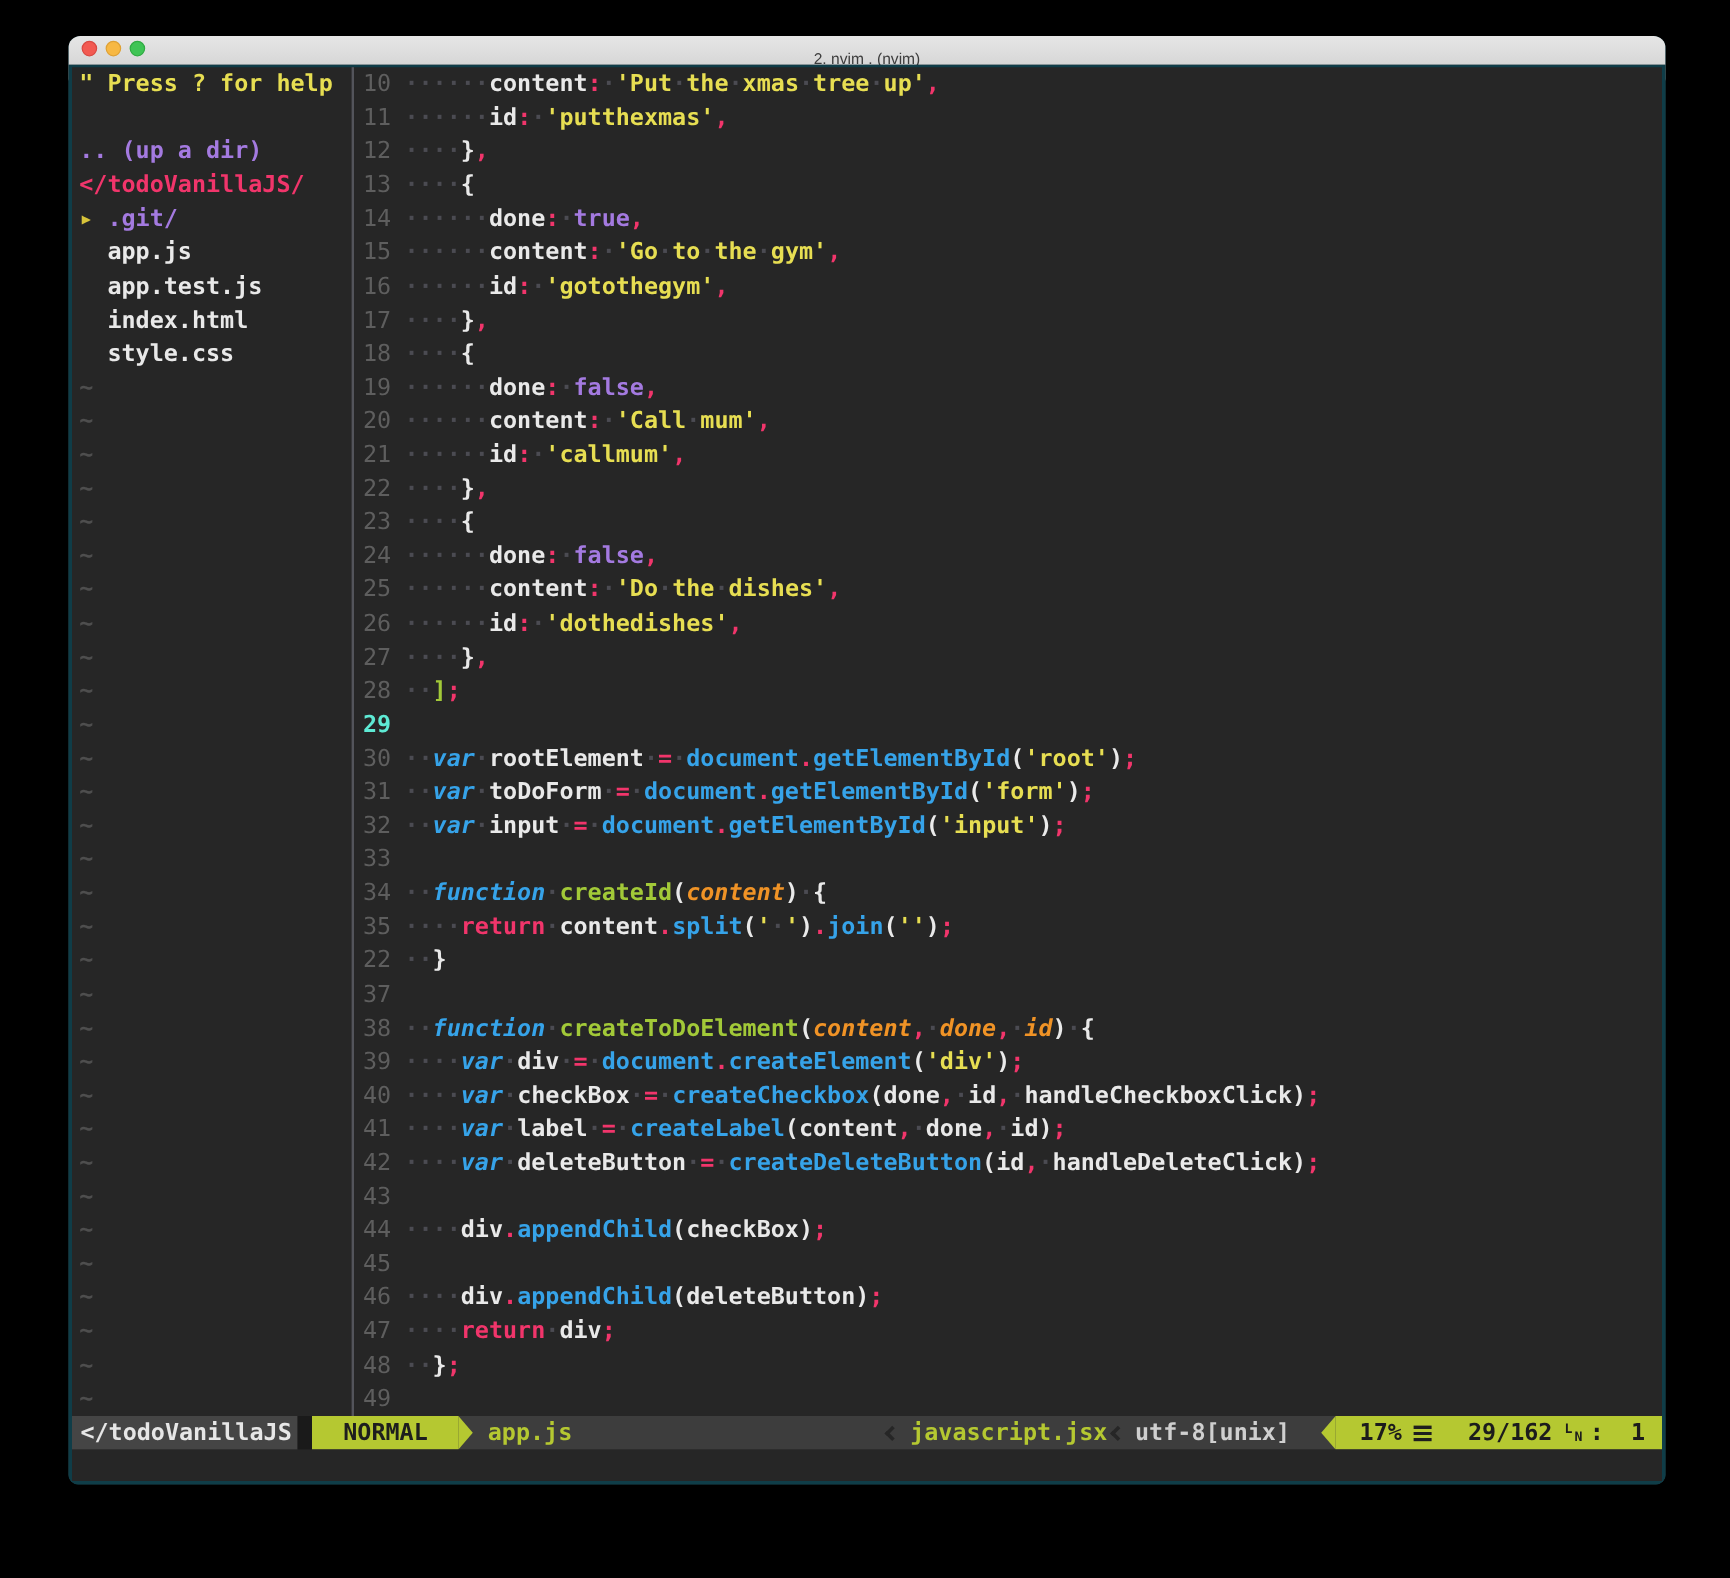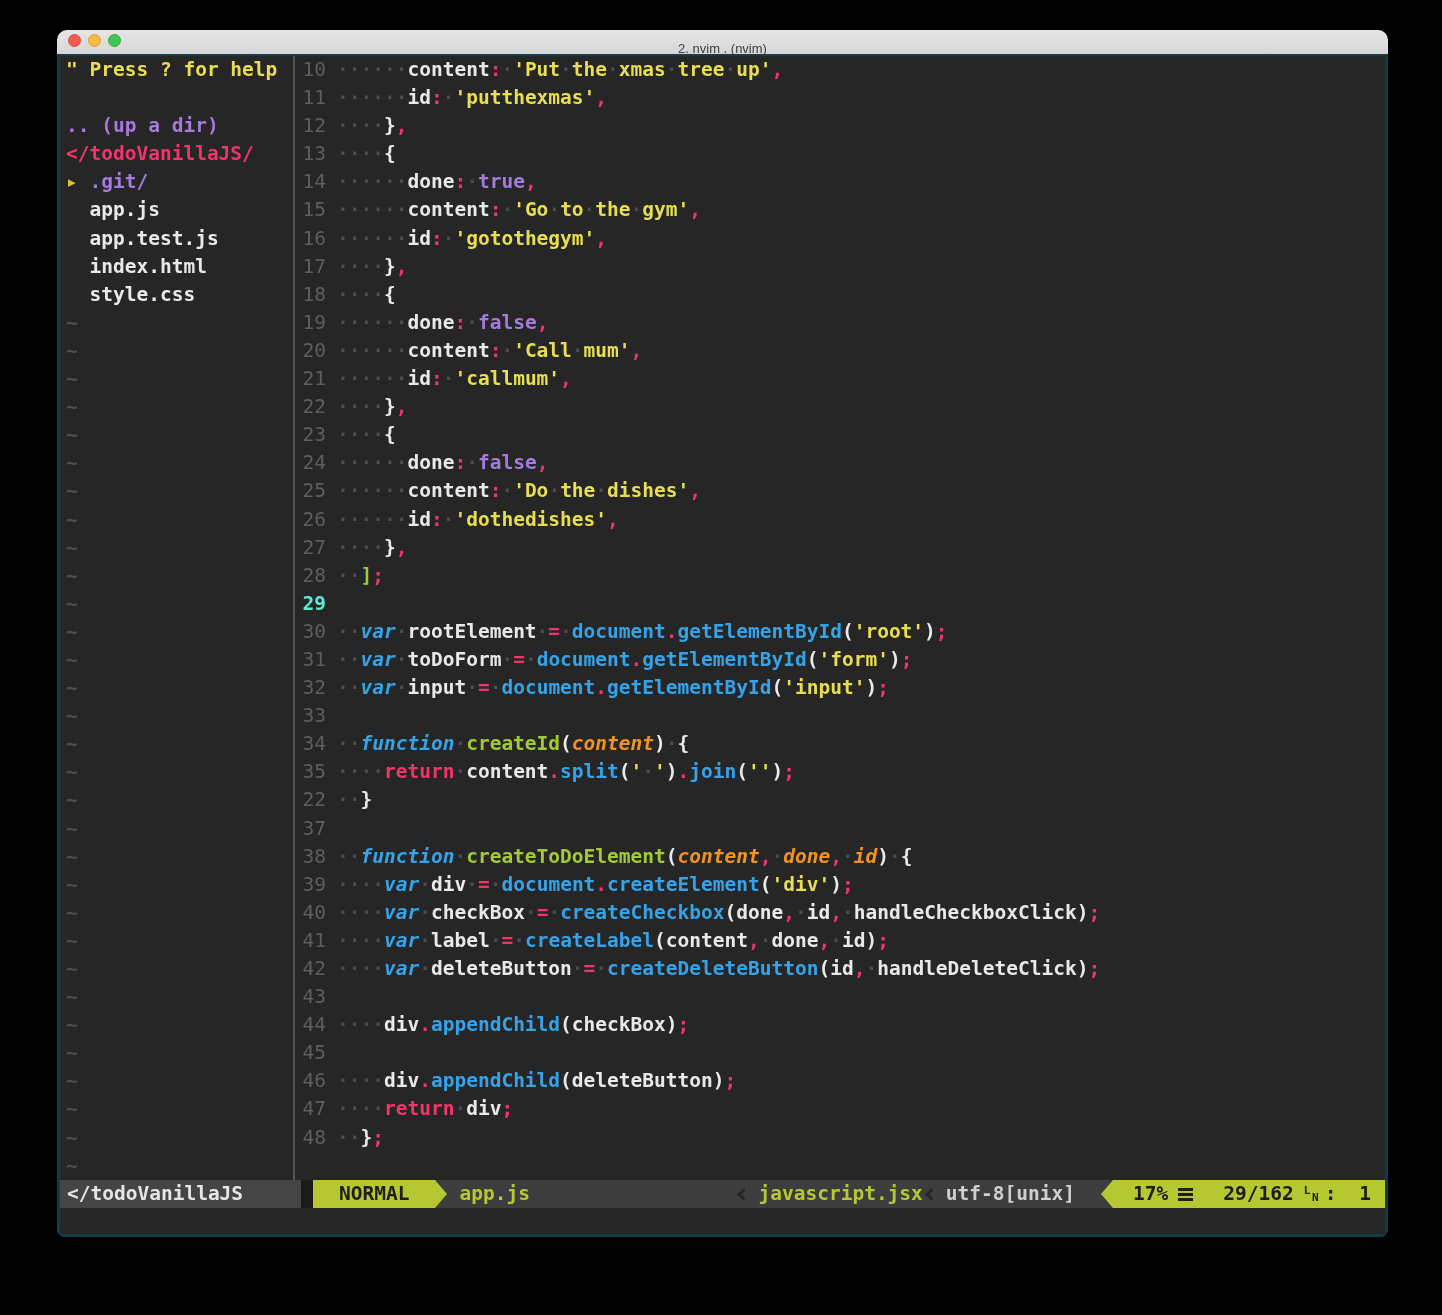--- a/index.html
+++ b/index.html
@@ -78,21 +78,21 @@
   .fn{color:var(--green);}
   .st{color:var(--yellow);}
   .op{color:var(--pink);}
   .bo{color:var(--purple);}
   .pa{color:var(--orange); font-style:italic;}
   .br{color:var(--green);}
   .ws{color:var(--ws);}
 
   
   .statusrow{height:var(--rh); flex:none; display:flex; line-height:var(--rh);}
-  .nerd-status{width:241px; flex:none; background:#454545; color:#e6e6e6; padding-left:7px; white-space:pre;}
+  .nerd-status{width:188px; flex:none; background:#454545; color:#e6e6e6; padding-left:7px; white-space:pre;}
   .status-gap{width:12px; flex:none; background:#1a1a1a;}
   .airline{flex:1; background:var(--barbg); display:flex; align-items:stretch; overflow:hidden;}
   .seg-mode{background:var(--lime); color:#1e1e1e; padding:0 26px;}
   .arr-right{width:0;height:0;border-top:14.05px solid transparent;border-bottom:14.05px solid transparent;border-left:12px solid var(--lime);}
   .arr-left{width:0;height:0;border-top:14.05px solid transparent;border-bottom:14.05px solid transparent;border-right:12px solid var(--lime);}
   .seg-file{color:var(--lime); padding-left:12px;}
   .air-spacer{flex:1;}
   .chev{align-self:center; width:9px; height:9px; border-left:3px solid #262626; border-bottom:3px solid #262626; transform:rotate(45deg); margin:0 10px 0 4px; flex:none;}
   .seg-type{color:var(--lime);}
   .seg-enc{color:#cfcfcf; margin-right:26px;}
@@ -317,20 +317,24 @@
             <span class="lnum">46</span>
             <span class="lcontent"><span class="ws">····</span><span class="pn">div</span><span class="op">.</span><span class="fc">appendChild</span><span class="pn">(deleteButton)</span><span class="op">;</span></span>
           </div>
           <div class="eline">
             <span class="lnum">47</span>
             <span class="lcontent"><span class="ws">····</span><span class="op">return</span><span class="ws">·</span><span class="pn">div</span><span class="op">;</span></span>
           </div>
           <div class="eline">
             <span class="lnum">48</span>
             <span class="lcontent"><span class="ws">··</span><span class="pn">}</span><span class="op">;</span></span>
+          </div>
+          <div class="eline">
+            <span class="lnum">49</span>
+            <span class="lcontent"></span>
           </div>
         </div>
     </div>
 
     <div class="statusrow">
       <div class="nerd-status">&lt;/todoVanillaJS</div>
       <div class="status-gap"></div>
       <div class="airline">
         <div class="seg-mode">NORMAL</div>
         <div class="arr-right"></div>

